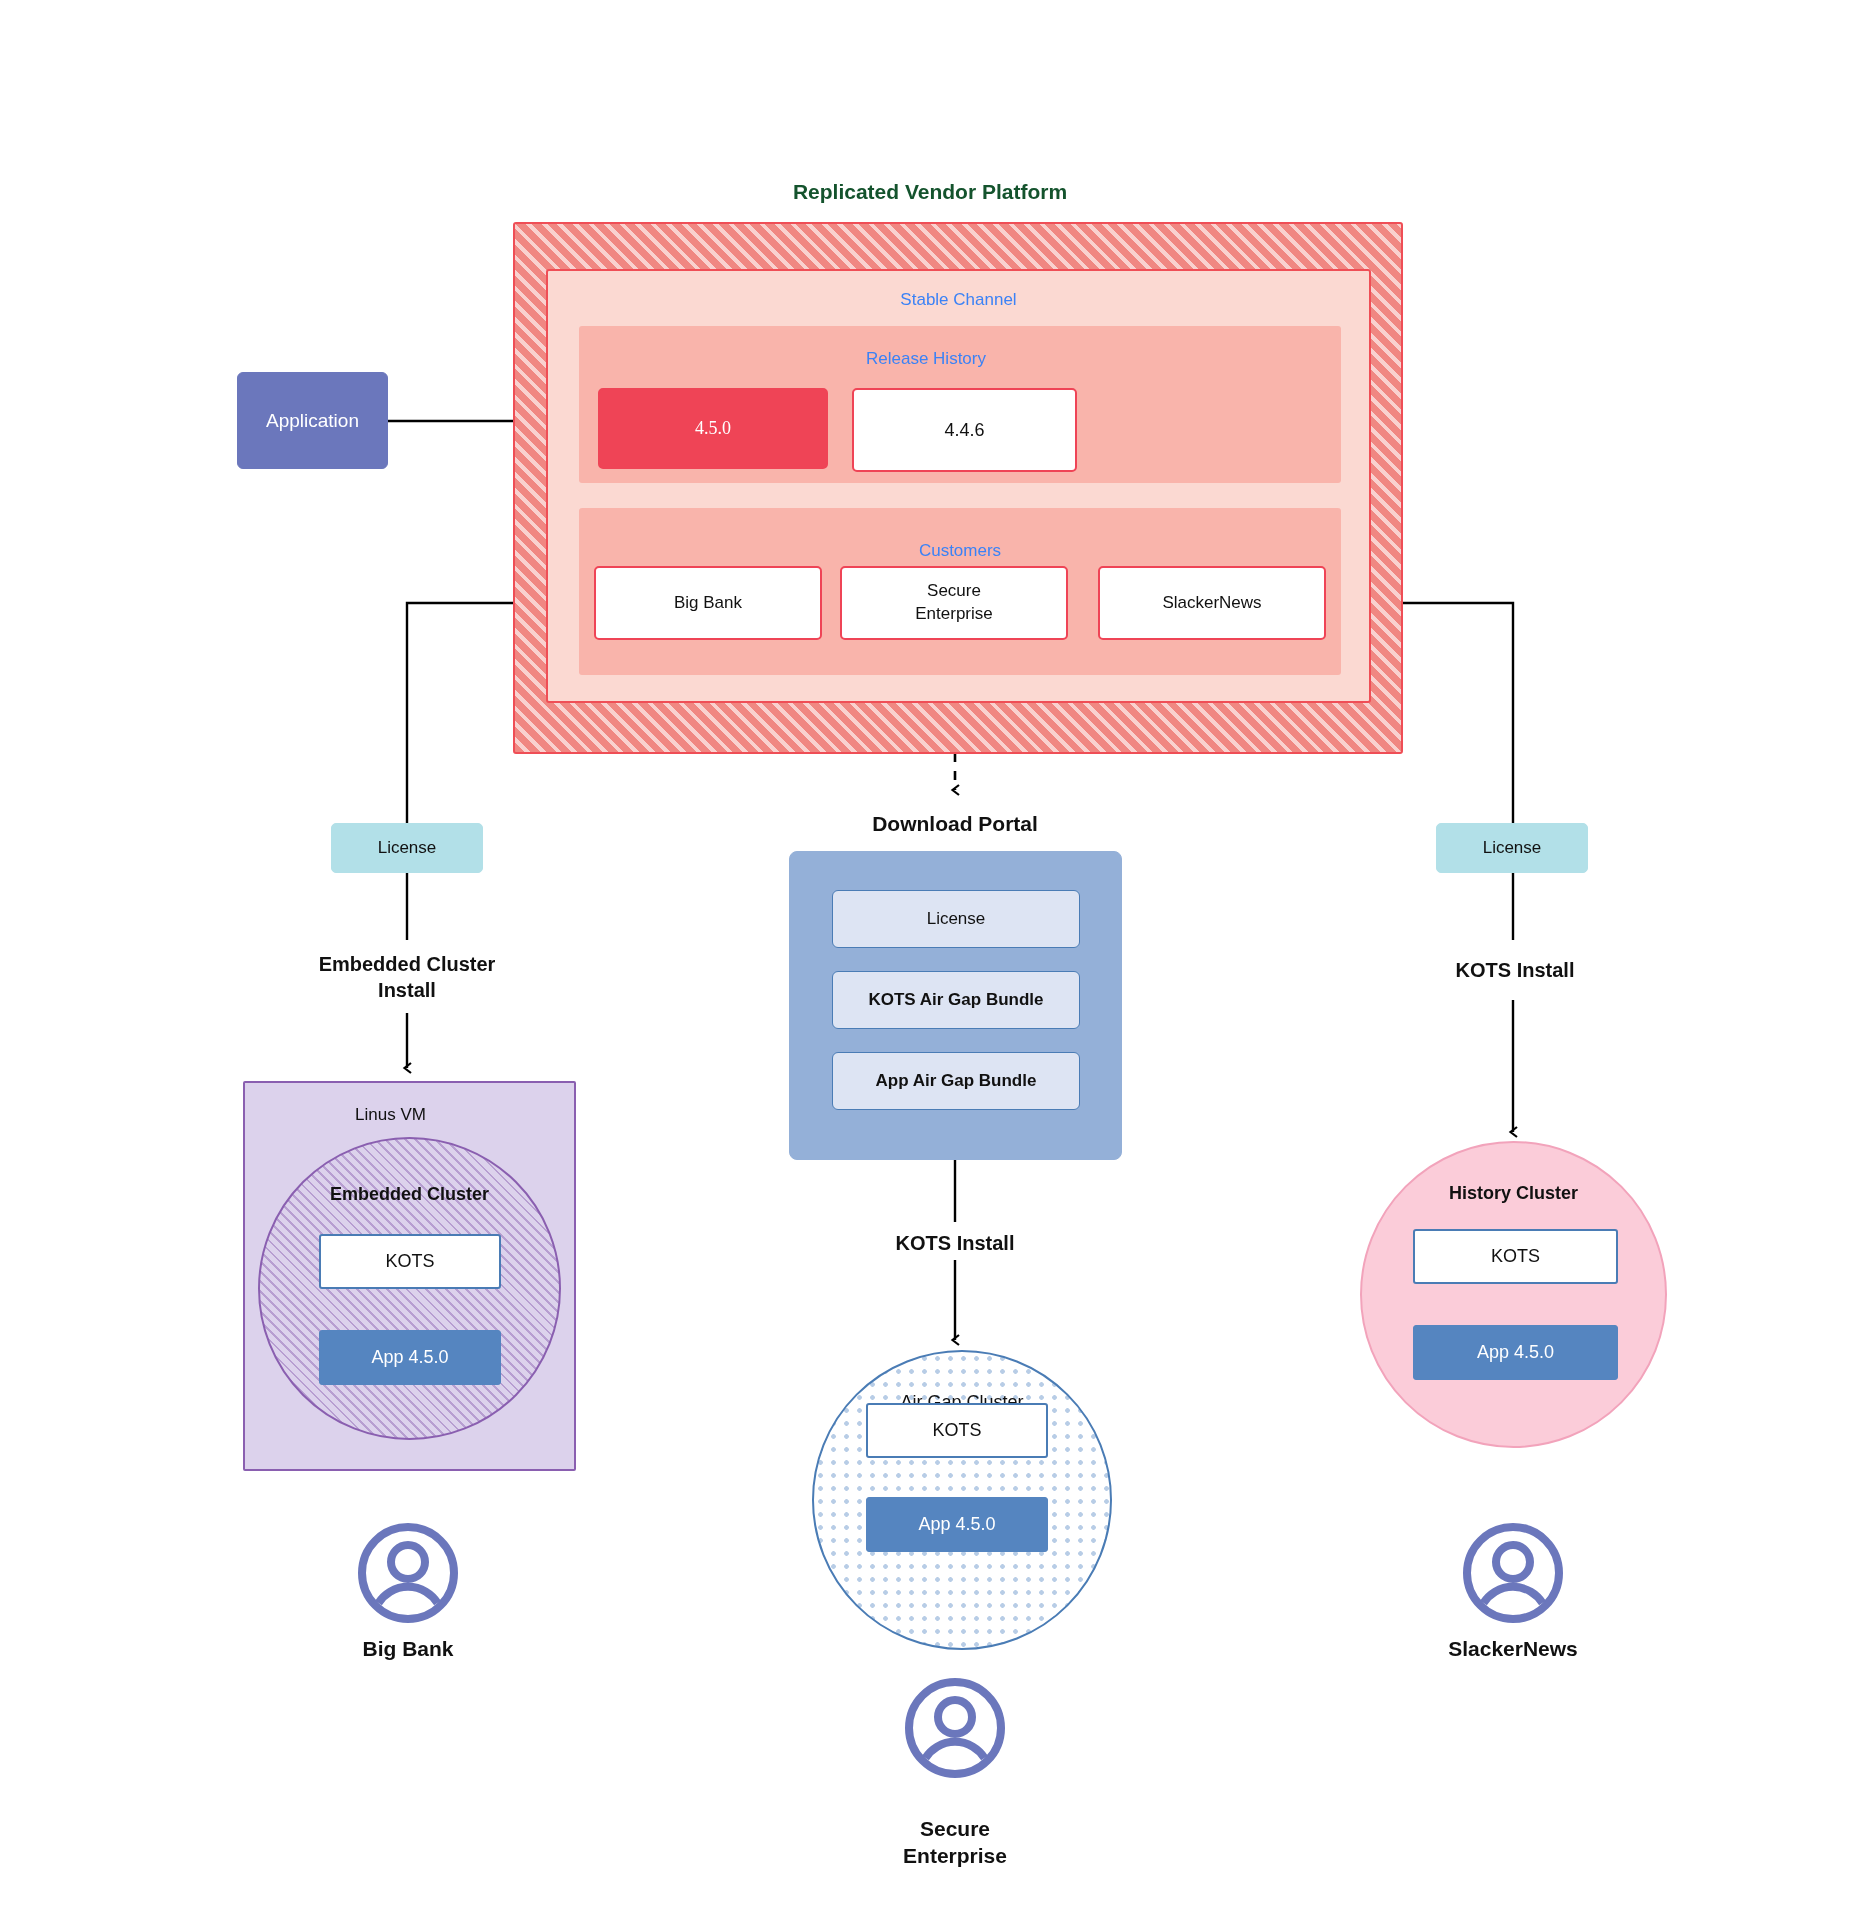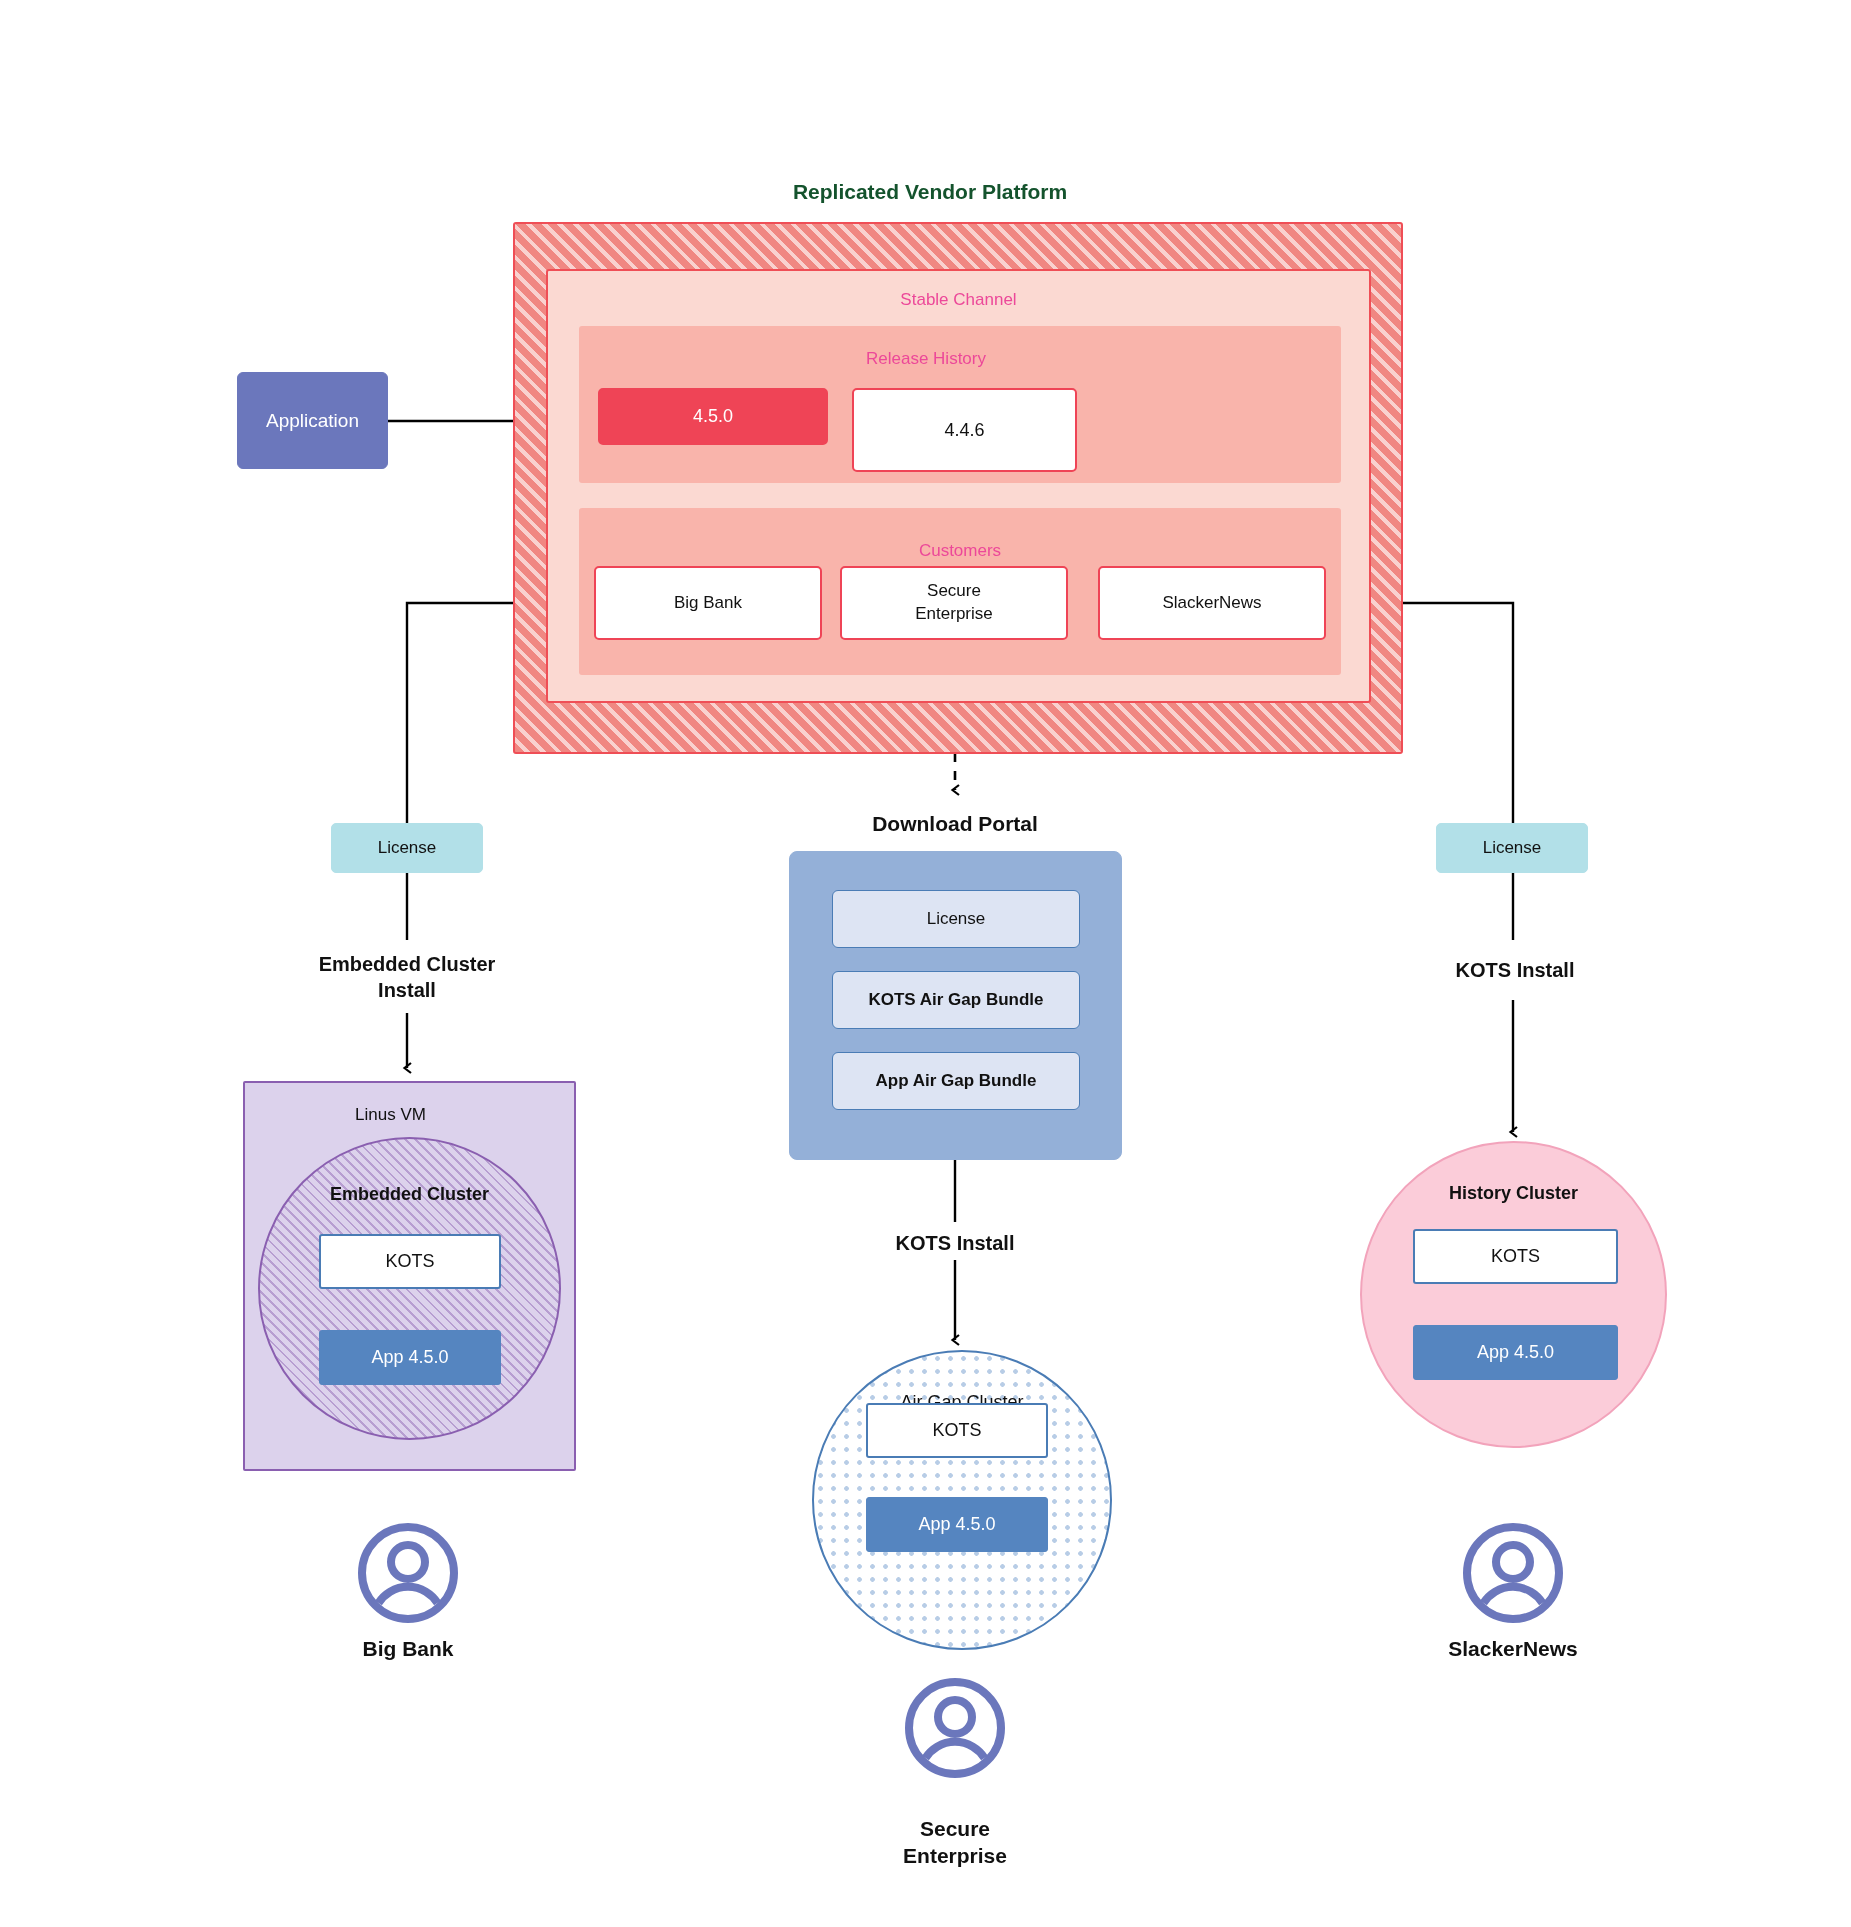--- a/index.html
+++ b/index.html
@@ -48,21 +48,21 @@
     border: 2px solid #ef4e56;
     border-radius: 3px;
   }
   .panel-pink {
     background: #f9b4ab;
     border-radius: 3px;
   }
   .panel-label {
     font-size: 17px;
     font-weight: 400;
-    color: #ec4899;
+    color: #3b82f6;
   }
   .release-current {
     background: #ef4456;
     border: 2px solid #ef4456;
     border-radius: 5px;
     color: #ffffff;
     font-size: 18px;
   }
   .release-old {
     background: #ffffff;
@@ -241,21 +241,21 @@
   <div class="abs ctr platform-title" style="left:630px; top:178px; width:600px; height:28px;">Replicated Vendor Platform</div>
 
   <div class="abs vendor-hatch" style="left:513px; top:222px; width:890px; height:532px;"></div>
 
   <div class="abs stable-channel" style="left:546px; top:269px; width:825px; height:434px;"></div>
   <div class="abs ctr panel-label" style="left:546px; top:288px; width:825px; height:24px;">Stable Channel</div>
 
   <div class="abs panel-pink" style="left:579px; top:326px; width:762px; height:157px;"></div>
   <div class="abs ctr panel-label" style="left:598px; top:348px; width:656px; height:22px;">Release History</div>
 
-  <div class="abs ctr release-current" style="left:598px; top:388px; width:230px; height:57px;">4.5.0</div>
+  <div class="abs ctr release-current" style="left:598px; top:388px; width:230px; height:81px;font-family:Liberation Serif, serif;">4.5.0</div>
   <div class="abs ctr release-old" style="left:852px; top:388px; width:225px; height:84px;">4.4.6</div>
 
   <div class="abs panel-pink" style="left:579px; top:508px; width:762px; height:167px;"></div>
   <div class="abs ctr panel-label" style="left:579px; top:540px; width:762px; height:22px;">Customers</div>
 
   <div class="abs ctr customer-box" style="left:594px; top:566px; width:228px; height:74px;">Big Bank</div>
   <div class="abs ctr customer-box" style="left:840px; top:566px; width:228px; height:74px; white-space:pre-line;">Secure
 Enterprise</div>
   <div class="abs ctr customer-box" style="left:1098px; top:566px; width:228px; height:74px;">SlackerNews</div>
 

